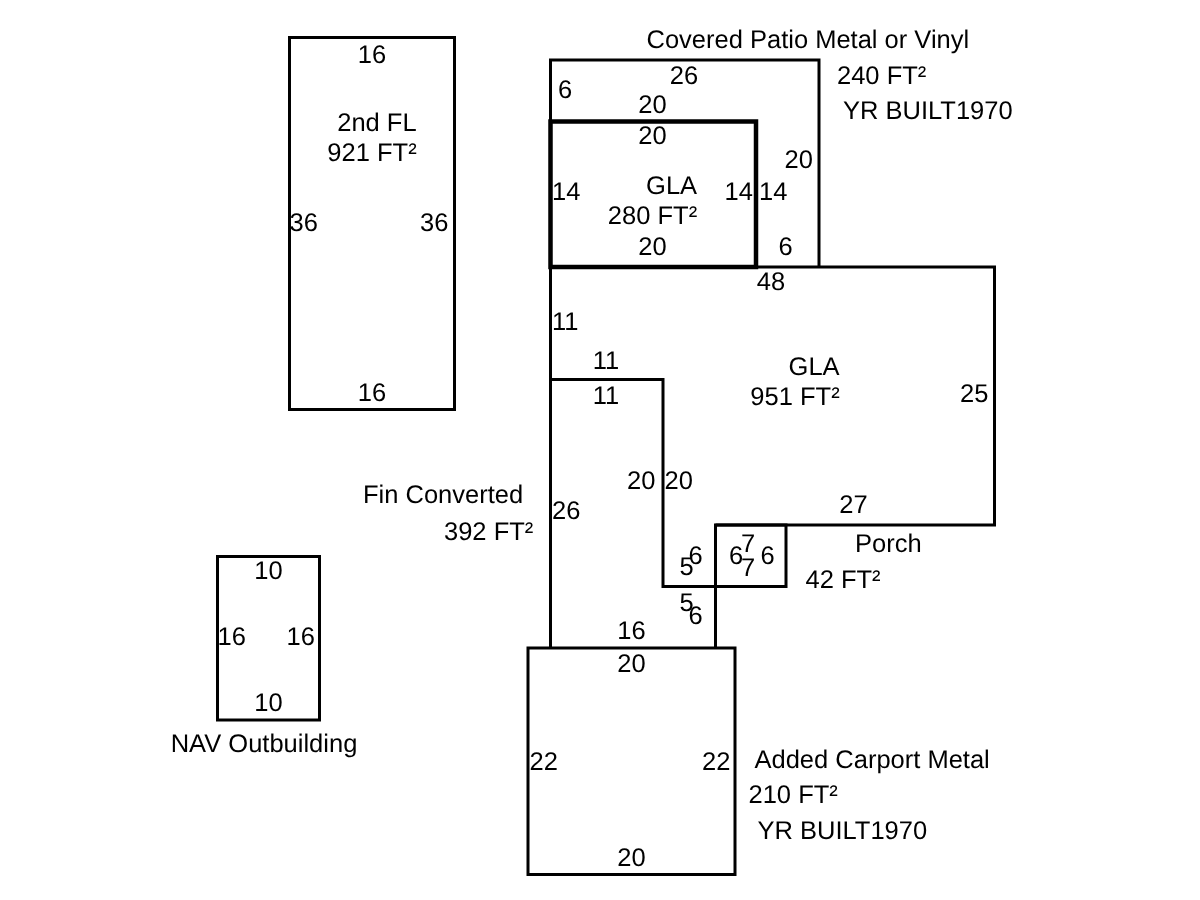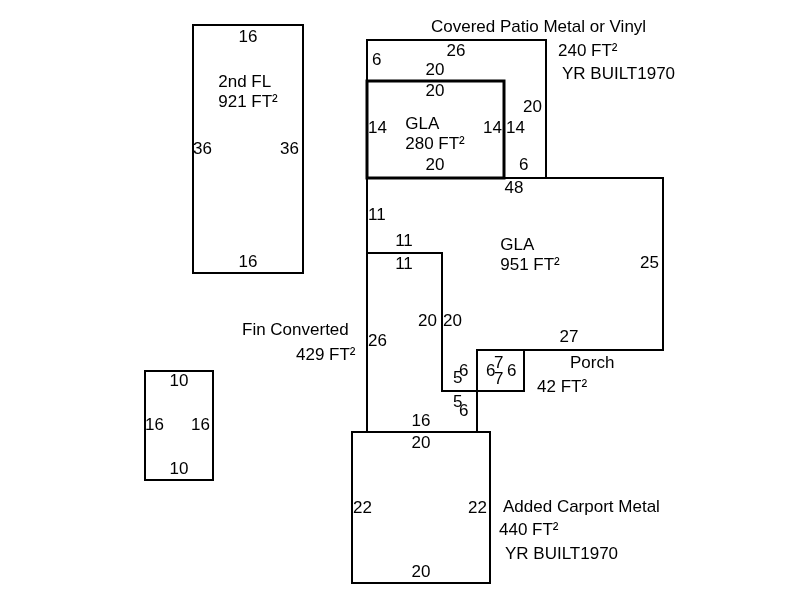--- a/index.html
+++ b/index.html
@@ -4,21 +4,21 @@
   <style>
     html, body { margin: 0; padding: 0; background: #ffffff; }
     body { width: 800px; height: 600px; position: relative; overflow: hidden;
            font-family: "Liberation Sans", sans-serif; color: #000; }
     #sketch { position: absolute; left: 0; top: 0; }
     .ln { stroke: #000; stroke-width: 2; fill: none; }
     .ln-thick { stroke: #000; stroke-width: 3; fill: none; }
     .lbl { position: absolute; font-size: 17px; line-height: 20px; white-space: nowrap;
            font-family: "Liberation Sans", sans-serif; }
     .ctr { transform: translateX(-50%); text-align: center; }
-    .area { position: absolute; font-size: 17px; line-height: 20px; white-space: nowrap; text-align: left; }
+    .area { position: absolute; font-size: 17px; line-height: 20px; white-space: nowrap; text-align: right; }
   </style>
 </head>
 <body>
 
 <svg id="sketch" width="800" height="600">
 
   <rect class="ln" x="193" y="25" width="110" height="248"></rect>
 
   <polyline class="ln" points="367,81 367,40 546,40 546,178"></polyline>
 
@@ -73,42 +73,43 @@
 <div class="lbl" style="left:368px;top:205px">11</div>
 <div class="lbl ctr" style="left:404px;top:231px">11</div>
 <div class="lbl" style="left:443px;top:311px">20</div>
 <div class="lbl" style="left:459px;top:361px">6</div>
 <div class="area ctr" style="left:530px;top:235px">
   <div>GLA</div>
   <div>951 FT²</div>
 </div>
 
 <div class="lbl" style="left:242px;top:320px">Fin Converted</div>
-<div class="lbl" style="left:296px;top:345px">429 FT²</div>
+<div class="lbl" style="left:296px;top:345px">392 FT²</div>
 <div class="lbl" style="left:368px;top:331px">26</div>
 <div class="lbl ctr" style="left:404px;top:254px">11</div>
 <div class="lbl" style="left:418px;top:311px">20</div>
 <div class="lbl" style="left:453px;top:368px">5</div>
 <div class="lbl" style="left:453px;top:392px">5</div>
 <div class="lbl" style="left:459px;top:401px">6</div>
 <div class="lbl ctr" style="left:421px;top:411px">16</div>
 
 <div class="lbl" style="left:486px;top:361px">6</div>
 <div class="lbl" style="left:494px;top:353px">7</div>
 <div class="lbl" style="left:494px;top:369px">7</div>
 <div class="lbl" style="left:507px;top:361px">6</div>
 <div class="lbl" style="left:570px;top:353px">Porch</div>
 <div class="lbl" style="left:537px;top:377px">42 FT²</div>
 
 <div class="lbl ctr" style="left:179px;top:371px">10</div>
 <div class="lbl ctr" style="left:179px;top:459px">10</div>
 <div class="lbl" style="left:145px;top:415px">16</div>
 <div class="lbl" style="left:191px;top:415px">16</div>
 <div class="area ctr" style="left:176px;top:486px">
+  <div>NAV Outbuilding</div>
 </div>
 
 <div class="lbl ctr" style="left:421px;top:433px">20</div>
 <div class="lbl ctr" style="left:421px;top:562px">20</div>
 <div class="lbl" style="left:353px;top:498px">22</div>
 <div class="lbl" style="left:468px;top:498px">22</div>
 <div class="lbl" style="left:503px;top:497px">Added Carport Metal</div>
-<div class="lbl" style="left:499px;top:520px">440 FT²</div>
+<div class="lbl" style="left:499px;top:520px">210 FT²</div>
 <div class="lbl" style="left:505px;top:544px">YR BUILT1970</div>
 
 </body></html>

